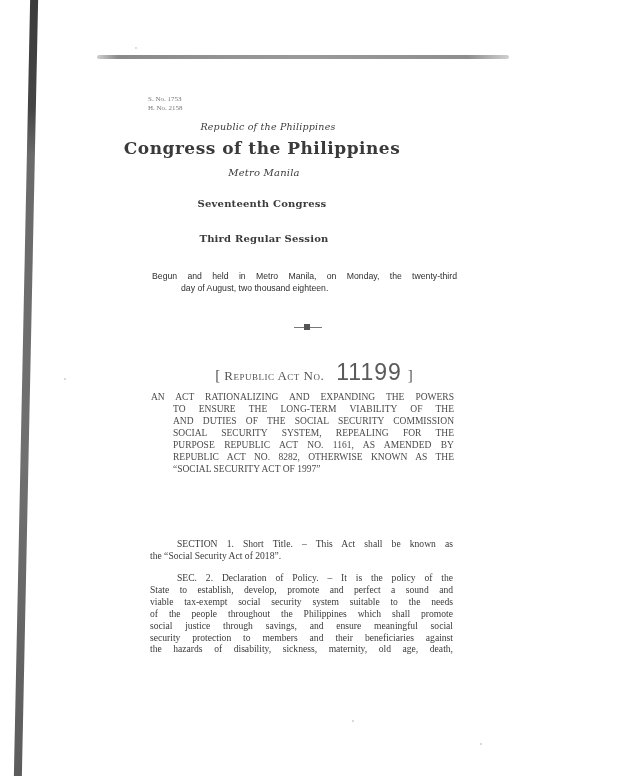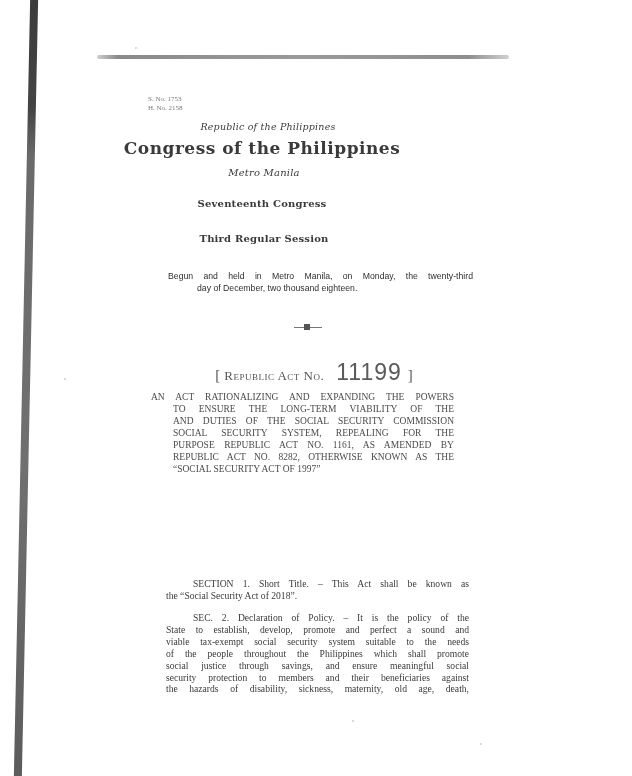--- a/index.html
+++ b/index.html
@@ -26,21 +26,21 @@
     position: absolute; left: 0; width: 536px; text-align: center;
     font-family: "DejaVu Serif", serif; color: #3a3a3a; letter-spacing: 0.2px;
   }
   .republic { top: 121px; font-size: 9.5px; font-style: italic; }
   .congress { top: 138px; font-size: 17px; font-weight: bold; letter-spacing: 0.5px; left: -6px; }
   .metro { top: 167px; font-size: 10px; font-style: italic; left: -4px; }
   .seventeenth { top: 198px; font-size: 10px; font-weight: bold; left: -6px; }
   .session { top: 233px; font-size: 10px; font-weight: bold; left: -4px; }
 
   .begun {
-    position: absolute; left: 168px; top: 270px; width: 305px;
+    position: absolute; left: 152px; top: 270px; width: 305px;
     font-family: "Liberation Sans", sans-serif; font-size: 8.7px; line-height: 12px; color: #2f2f2f;
   }
   .begun .l1 { display:block; text-align: justify; text-align-last: justify; }
   .begun .l2 { display:block; padding-left: 29px; }
 
   .ornament { position: absolute; left: 294px; top: 327px; width: 28px; height: 1px; background: #777; }
   .ornament .sq { position:absolute; left: 10px; top: -3px; width: 6px; height: 6px; background:#555; }
 
   .ra-line {
     position: absolute; left: 0; width: 632px; top: 359px; text-align: center; color: #555;
@@ -60,22 +60,22 @@
   .act-title .last { text-align-last: left; }
 
   .enacted {
     position: absolute; left: 147px; top: 495px; width: 308px;
     font-family: "Liberation Serif", serif; font-style: italic; font-size: 9.6px; line-height: 13px; color:#3c3c3c;
   }
   .enacted .line { display:block; white-space: nowrap; }
   .enacted .indent { padding-left: 28px; }
 
   .para {
-    position: absolute; left: 166px; width: 303px;
-    font-family: "Liberation Serif", serif; font-size: 9.6px; line-height: 11.9px; color:#3a3a3a;margin-top:40px;
+    position: absolute; left: 150px; width: 303px;
+    font-family: "Liberation Serif", serif; font-size: 9.6px; line-height: 11.9px; color:#3a3a3a;
   }
   .para .line { display:block; text-align: justify; text-align-last: justify; white-space: nowrap; }
   .para .first { padding-left: 27px; }
   .para .last { text-align-last: left; }
   .sec1 { top: 538px; }
   .sec2 { top: 572px; }
   .speck { position:absolute; width:2px; height:2px; background:#ccc; border-radius:1px; }
 </style>
 </head>
 <body>
@@ -90,21 +90,21 @@
 </div>
 
 <div class="blackletter republic">Republic of the Philippines</div>
 <div class="blackletter congress">Congress of the Philippines</div>
 <div class="blackletter metro">Metro Manila</div>
 <div class="blackletter seventeenth">Seventeenth Congress</div>
 <div class="blackletter session">Third Regular Session</div>
 
 <div class="begun">
   <span class="l1">Begun and held in Metro Manila, on Monday, the twenty-third</span>
-  <span class="l2">day of December, two thousand eighteen.</span>
+  <span class="l2">day of August, two thousand eighteen.</span>
 </div>
 
 <div class="ornament">
     <div class="sq"></div>
   </div>
 
 <div class="ra-line">
   <span class="bracket">[</span>
   <span class="label">Republic Act No.</span>
   <span class="num">11199</span>

